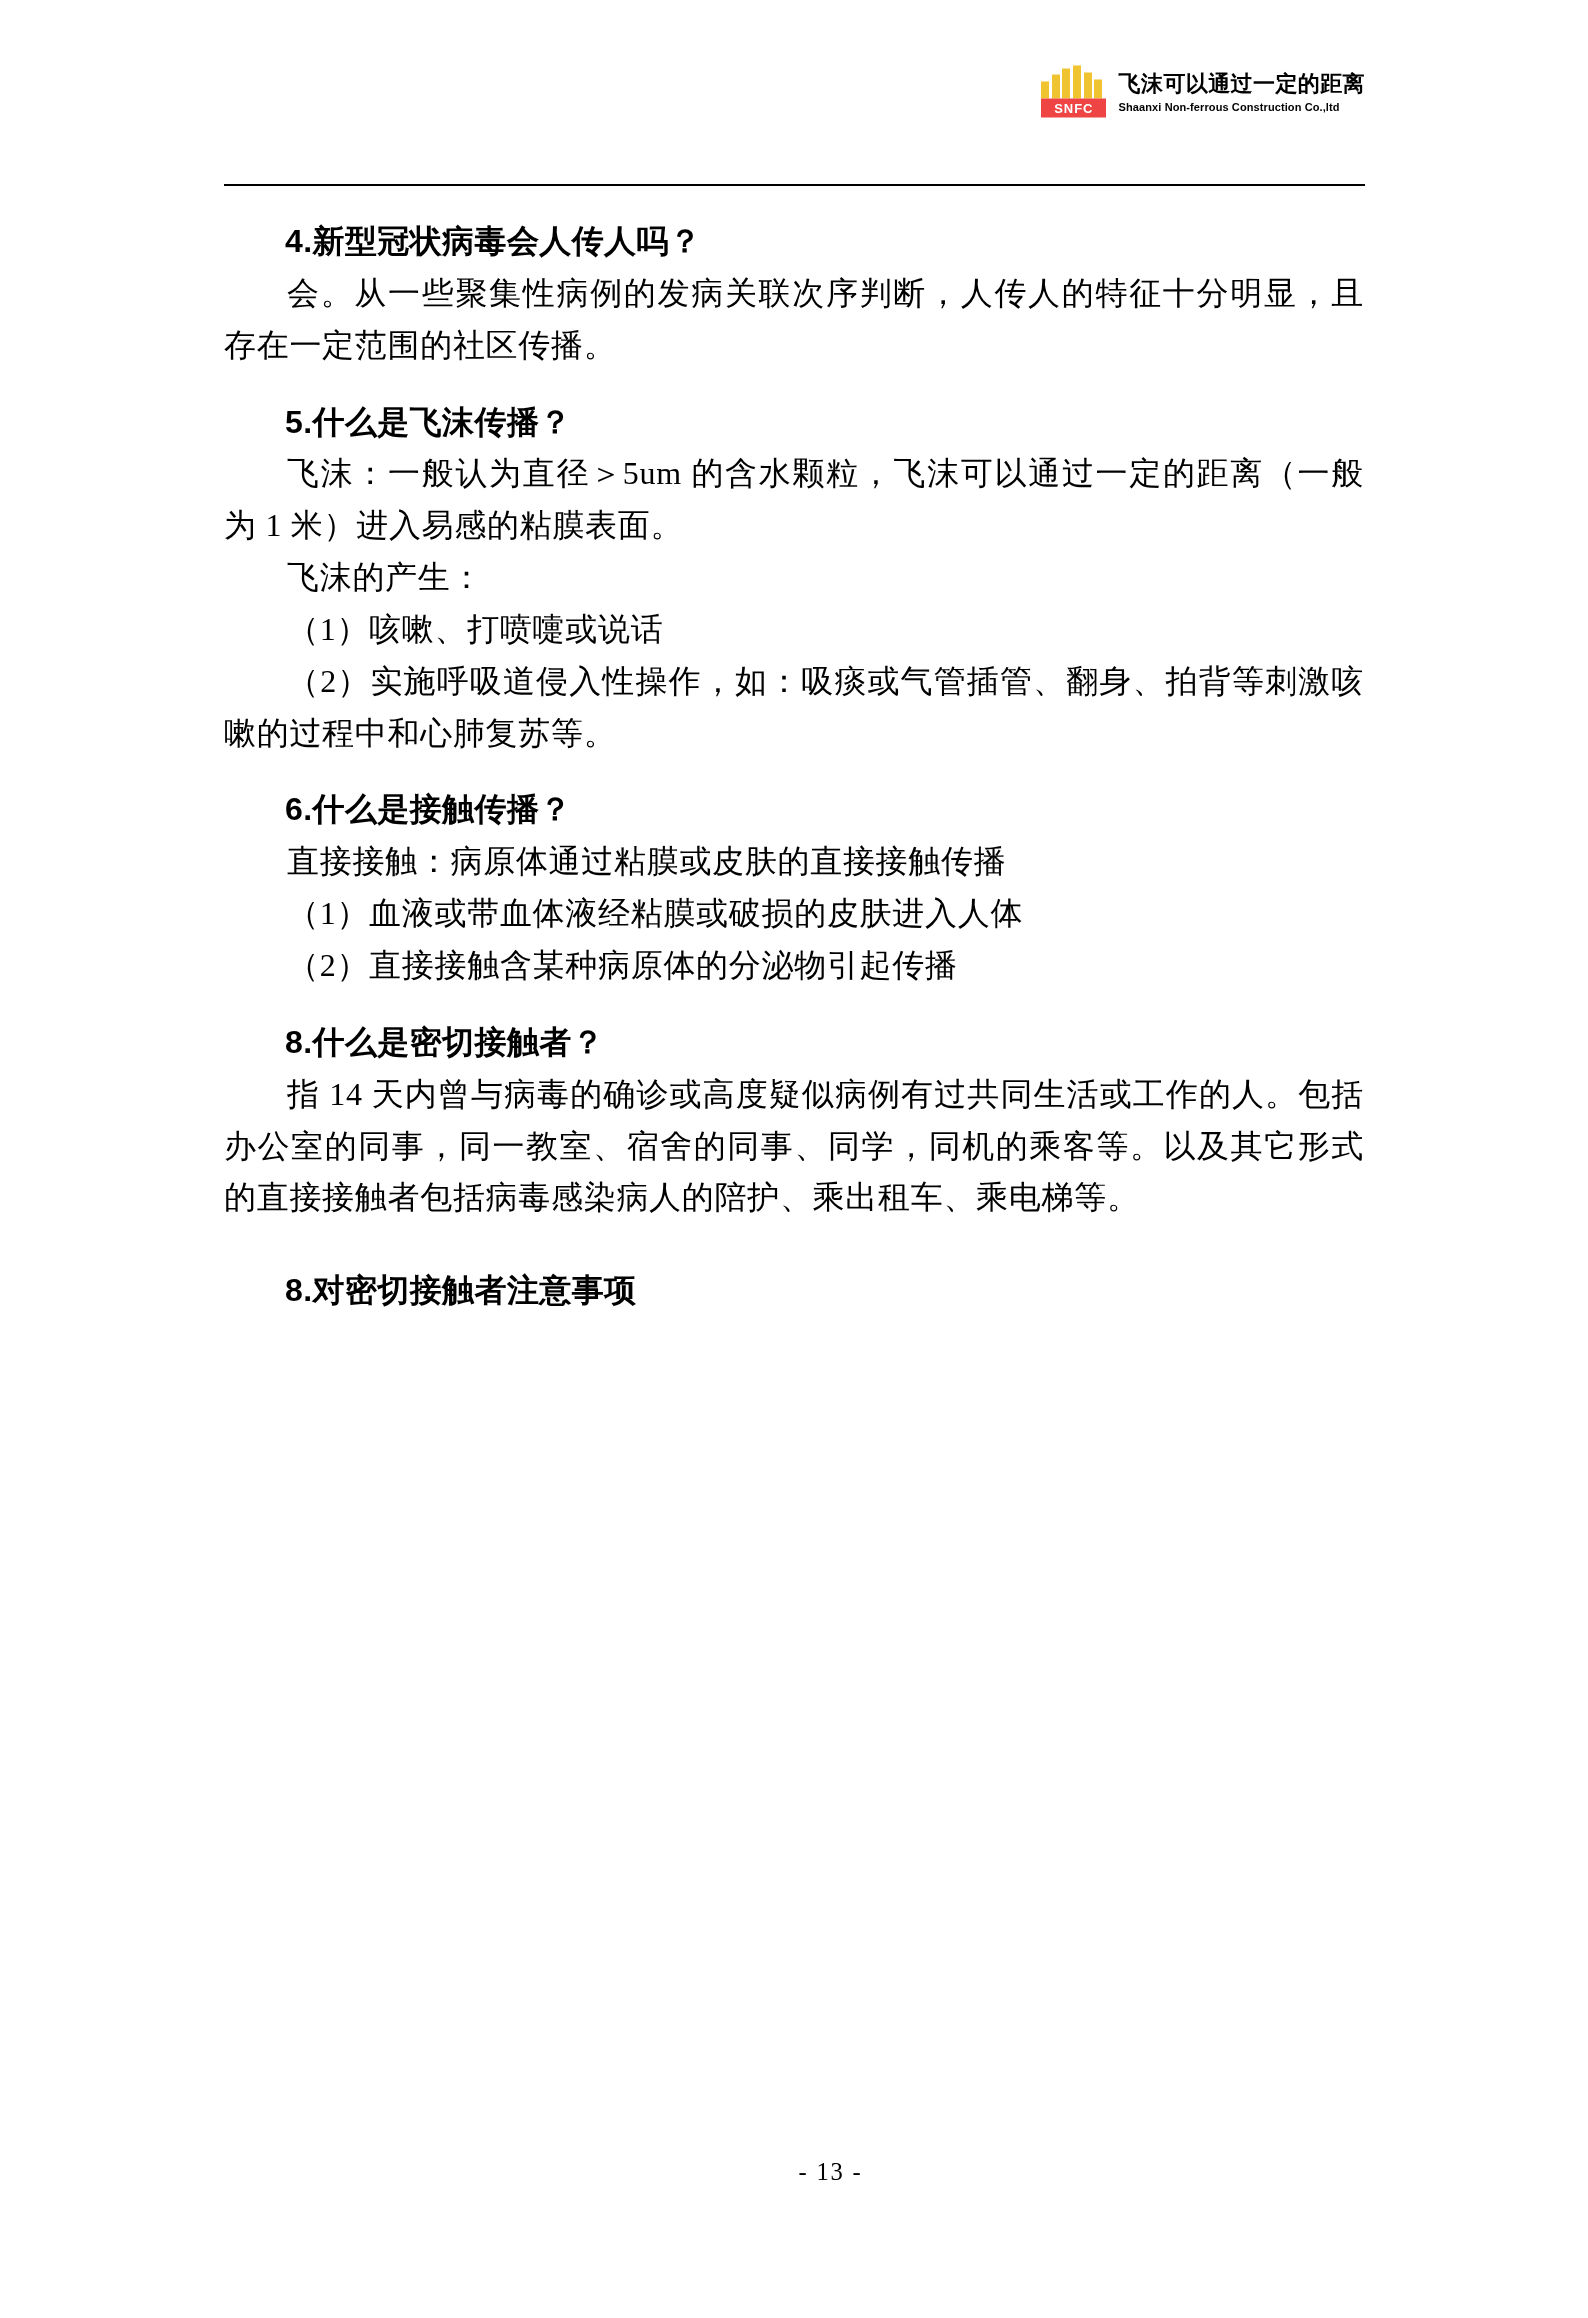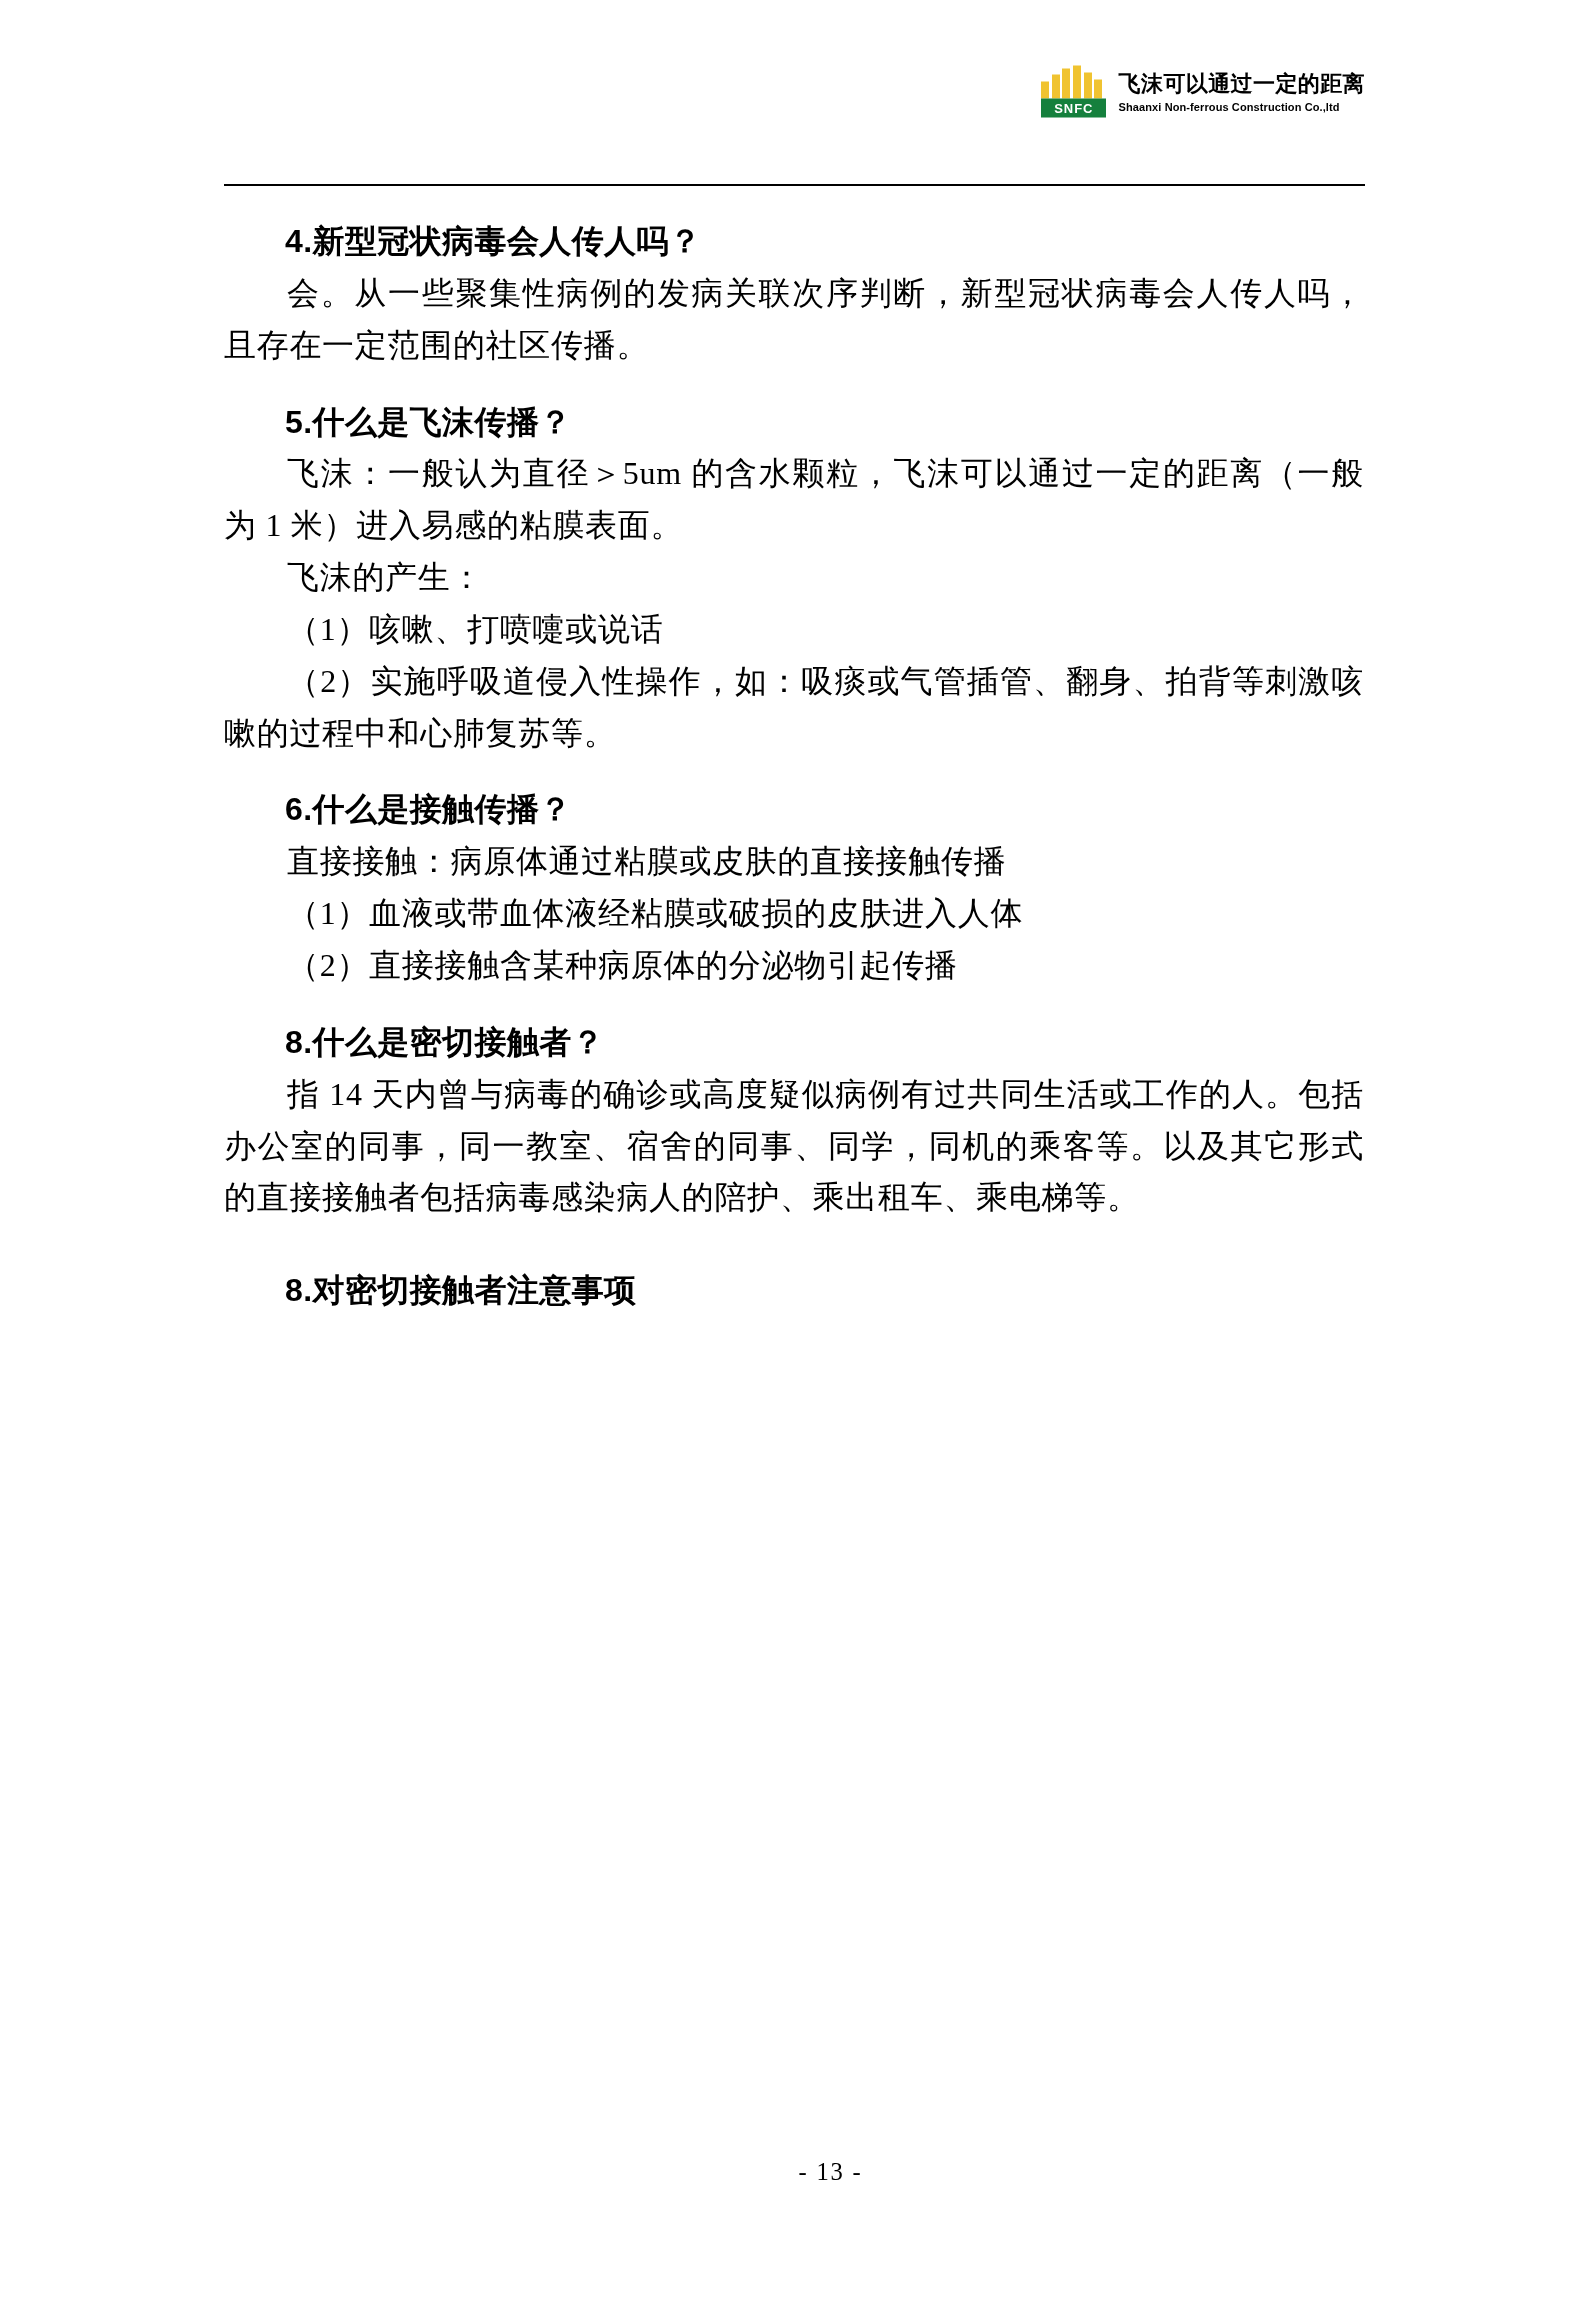--- a/index.html
+++ b/index.html
@@ -64,21 +64,21 @@
   .logo-mark .bars i:nth-child(3) { height: 30px; }
   .logo-mark .bars i:nth-child(4) { height: 33px; }
   .logo-mark .bars i:nth-child(5) { height: 26px; }
   .logo-mark .bars i:nth-child(6) { height: 19.3px; }
   .logo-mark .tag {
     position: absolute;
     left: 0;
     top: 33px;
     width: 65px;
     height: 19.3px;
-    background: #15803d;
+    background: #ef4444;
     color: #ffffff;
     font-family: "Liberation Sans", sans-serif;
     font-size: 13px;
     font-weight: bold;
     letter-spacing: 0.9px;
     text-align: center;
     line-height: 19.3px;
   }
   .logo-text {
     display: flex;
@@ -172,21 +172,21 @@
         <div class="logo-cn">飞沫可以通过一定的距离</div>
         <div class="logo-en">Shaanxi Non-ferrous Construction Co.,ltd</div>
       </div>
     </div>
     <div class="header-rule"></div>
   </div>
 
   <div class="content">
 
     <h2 class="h-q">4.新型冠状病毒会人传人吗？</h2>
-    <p class="p">会。从一些聚集性病例的发病关联次序判断，新型冠状病毒会人传人吗，且存在一定范围的社区传播。</p>
+    <p class="p">会。从一些聚集性病例的发病关联次序判断，人传人的特征十分明显，且存在一定范围的社区传播。</p>
 
     <div class="gap-m"></div>
 
     <h2 class="h-q">5.什么是飞沫传播？</h2>
     <p class="p">飞沫：一般认为直径＞5um 的含水颗粒，飞沫可以通过一定的距离（一般为 1 米）进入易感的粘膜表面。</p>
     <p class="p">飞沫的产生：</p>
     <p class="p">（1）咳嗽、打喷嚏或说话</p>
     <p class="p">（2）实施呼吸道侵入性操作，如：吸痰或气管插管、翻身、拍背等刺激咳嗽的过程中和心肺复苏等。</p>
 
     <div class="gap-m"></div>

